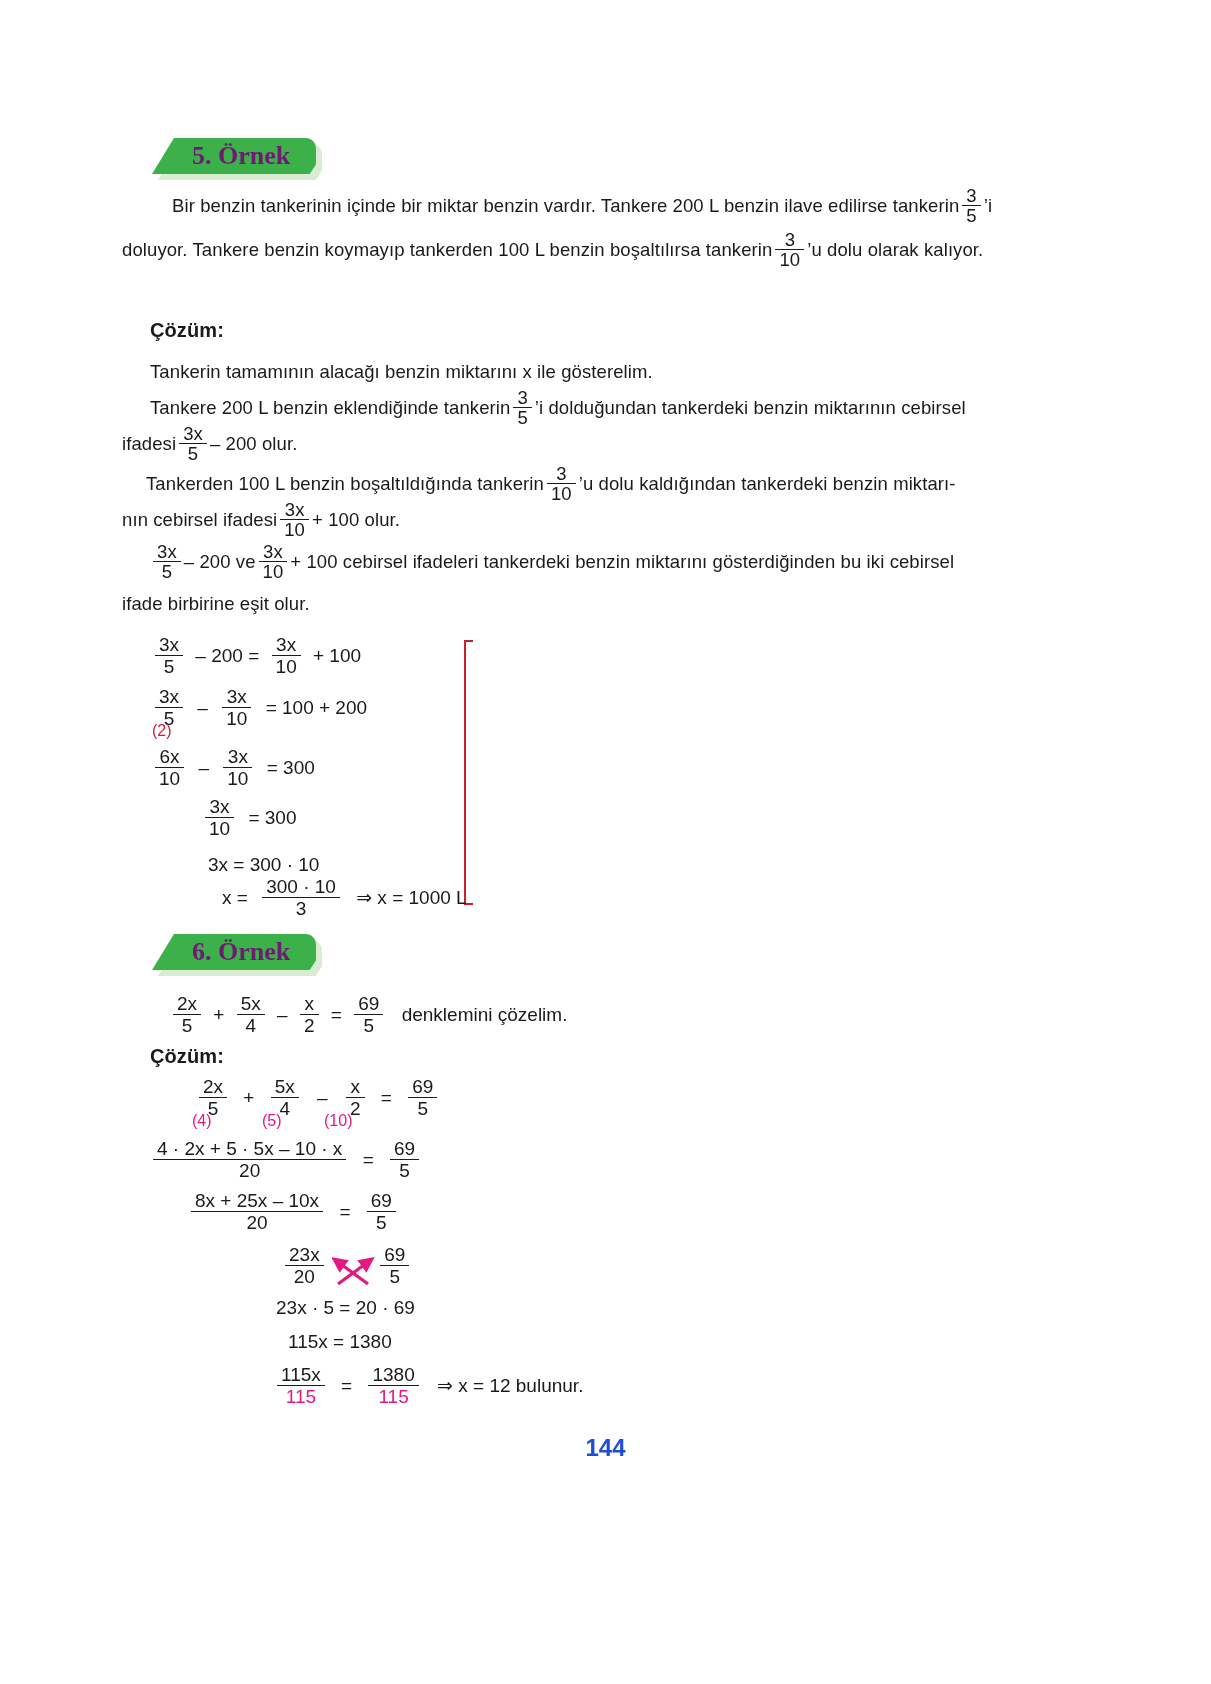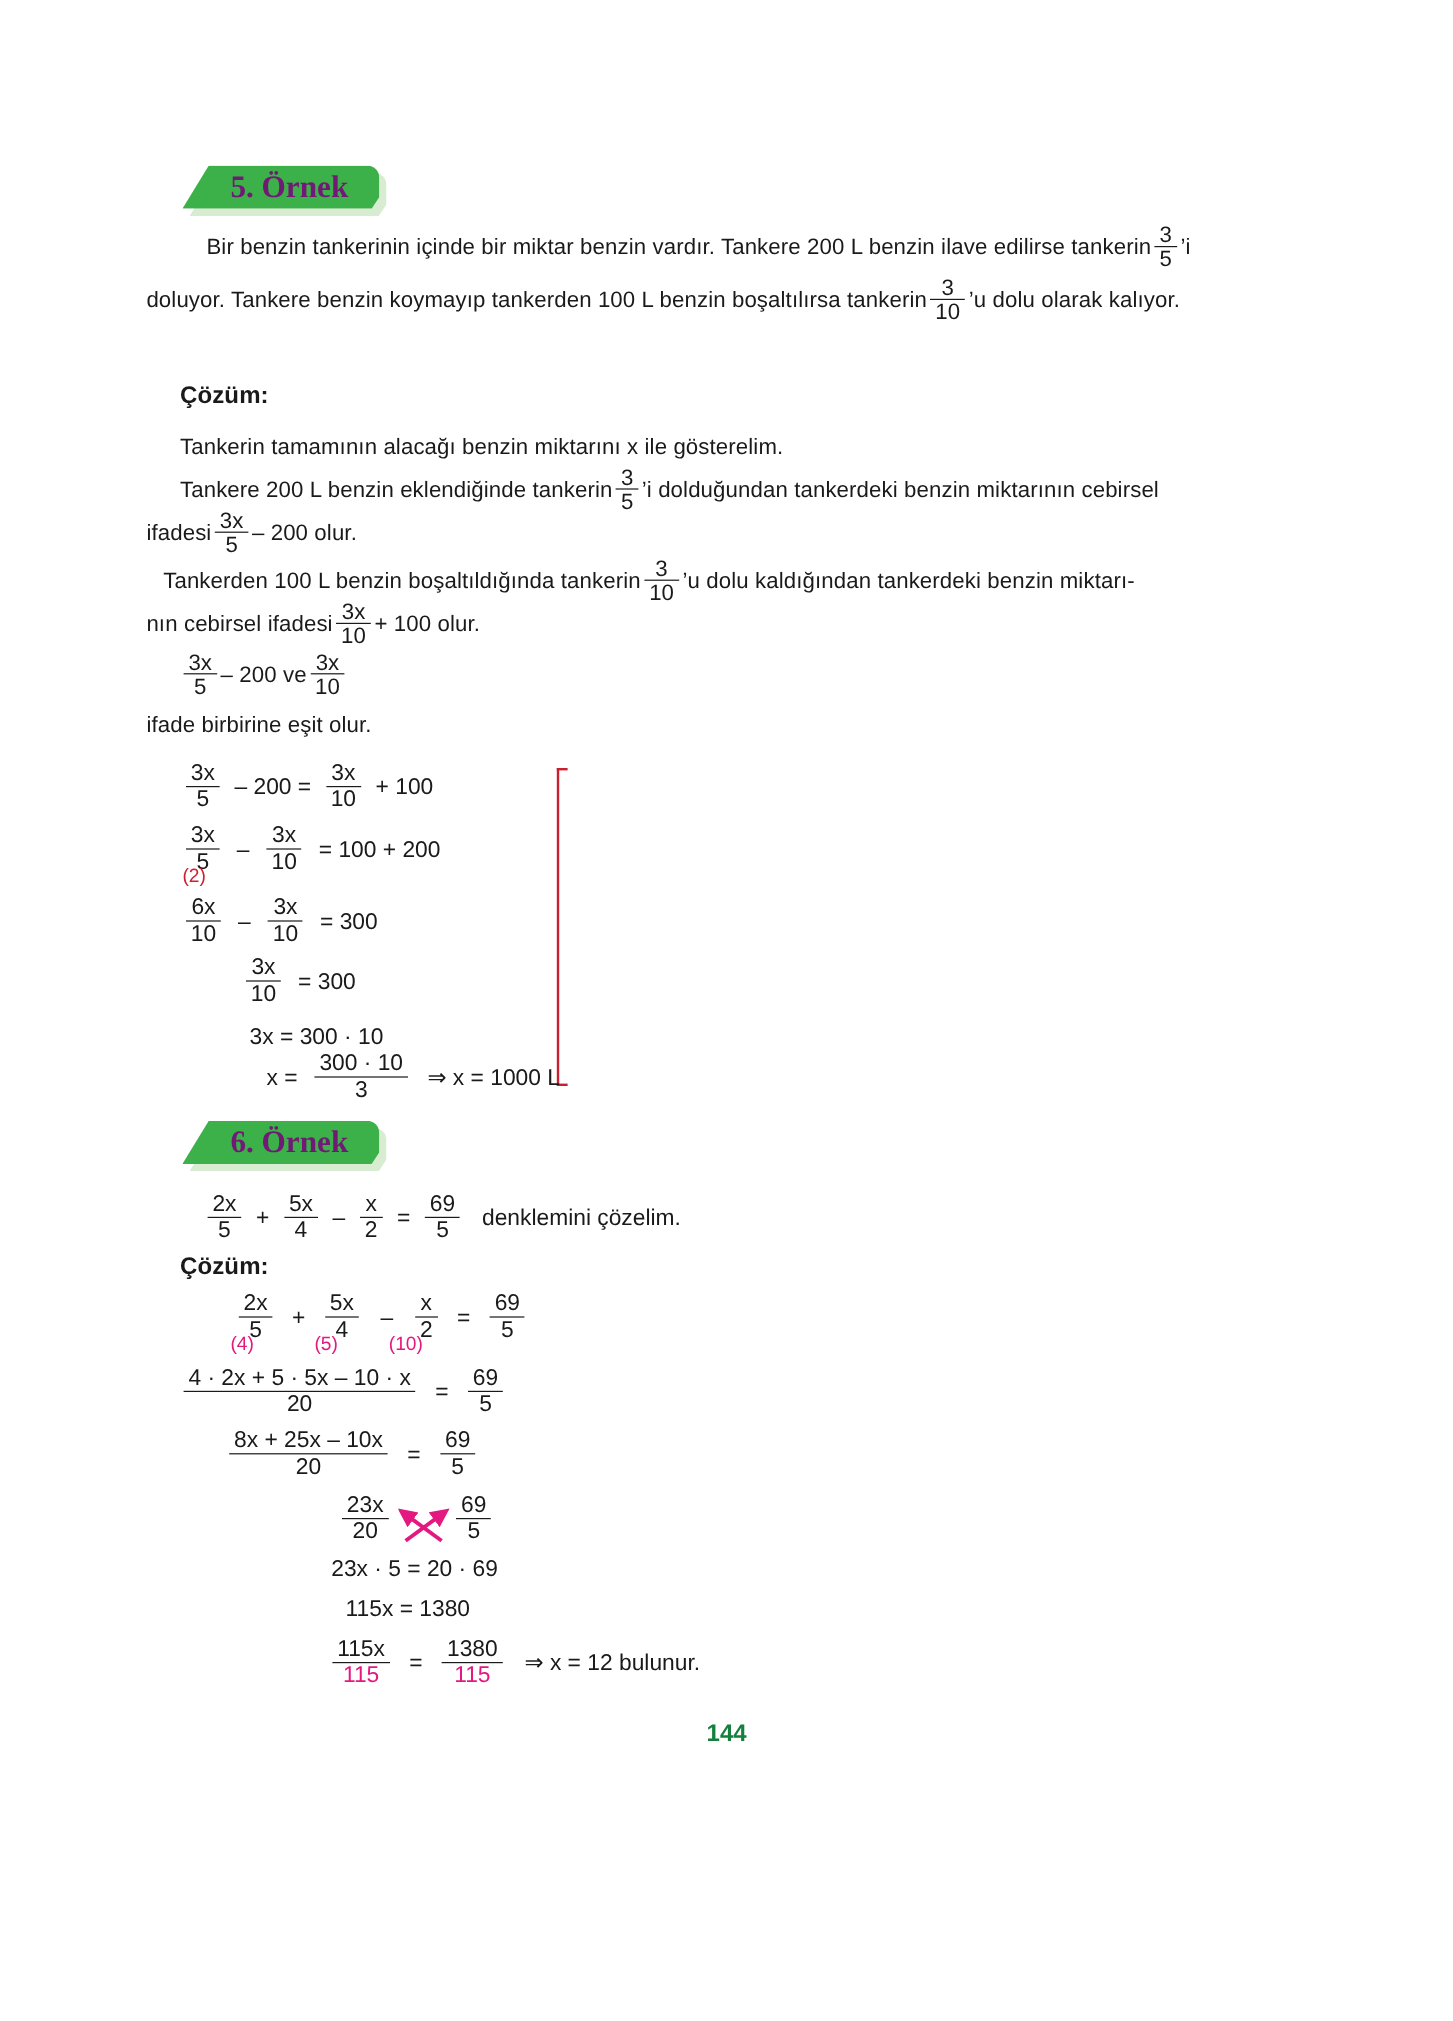--- a/index.html
+++ b/index.html
@@ -89,23 +89,23 @@
     height:2px;
     background:#c8202e;
   }
   .bracket:before{top:0;}
   .bracket:after{bottom:0;}
 
   .pagenum{
     position:absolute;
     left:0;right:0;
     text-align:center;
-    font-size:20px;
+    font-size:24px;
     font-weight:700;
-    color:#15803d;
+    color:#1d4ed8;
   }
 
   
   .cross{position:absolute;}
 </style>
 </head>
 <body>
 
 <div class="page">
 
@@ -128,30 +128,30 @@
   <div class="para" style="left:150px;top:350px;">Tankerin tamamının alacağı benzin miktarını x ile gösterelim.</div>
 
   <div class="para" style="left:150px;top:386px;">
     <span>Tankere 200 L benzin eklendiğinde tankerin</span><span class="frac"><span class="num">3</span><span class="den">5</span></span><span>’i dolduğundan tankerdeki benzin miktarının cebirsel</span>
   </div>
 
   <div class="para" style="left:122px;top:422px;">
     <span>ifadesi</span><span class="frac"><span class="num">3x</span><span class="den">5</span></span><span>– 200 olur.</span>
   </div>
 
-  <div class="para" style="left:136px;top:462px;">
+  <div class="para" style="left:146px;top:462px;">
     <span>Tankerden 100 L benzin boşaltıldığında tankerin</span><span class="frac"><span class="num">3</span><span class="den">10</span></span><span>’u dolu kaldığından tankerdeki benzin miktarı-</span>
   </div>
 
   <div class="para" style="left:122px;top:498px;">
     <span>nın cebirsel ifadesi</span><span class="frac"><span class="num">3x</span><span class="den">10</span></span><span>+ 100 olur.</span>
   </div>
 
   <div class="para" style="left:150px;top:540px;">
-    <span class="frac"><span class="num">3x</span><span class="den">5</span></span><span>– 200 ve</span><span class="frac"><span class="num">3x</span><span class="den">10</span></span>
+    <span class="frac"><span class="num">3x</span><span class="den">5</span></span><span>– 200 ve</span><span class="frac"><span class="num">3x</span><span class="den">10</span></span><span>+ 100 cebirsel ifadeleri tankerdeki benzin miktarını gösterdiğinden bu iki cebirsel</span>
   </div>
 
   <div class="para" style="left:122px;top:582px;">ifade birbirine eşit olur.</div>
 
   <div class="bracket" style="left:464px;top:640px;height:265px;"></div>
 
   <div class="mrow" style="left:152px;top:636px;">
     <span class="frac"><span class="num">3x</span><span class="den">5</span></span>
     <span style="margin:0 4px;">– 200 =</span>
     <span class="frac"><span class="num">3x</span><span class="den">10</span></span>

